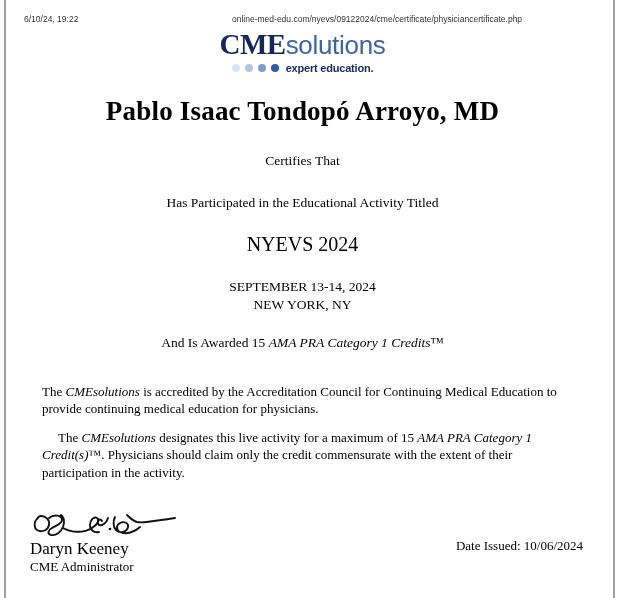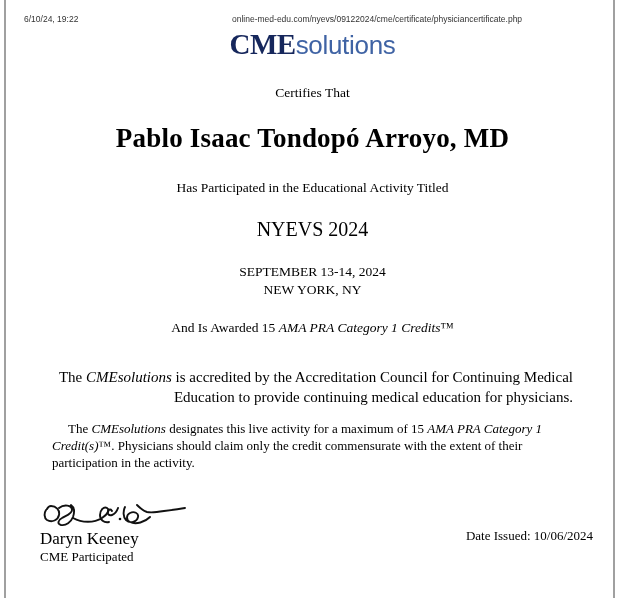--- a/index.html
+++ b/index.html
@@ -49,21 +49,21 @@
     position: absolute;
     left: 232px;
     top: 0;
     white-space: nowrap;
   }
 
   
   .certificate {
     position: absolute;
     top: 28px;
-    left: 14px;
+    left: 4px;
     width: 597px;
   }
 
   
   .logo-block {
     width: 100%;
     text-align: center;
     margin-top: 2px;
   }
   .logo-wordmark {
@@ -145,24 +145,24 @@
     margin-top: 2px;
   }
   .credits-line {
     font-size: 13.5px;
     margin-top: 22px;
   }
   .credits-line .ama { font-style: italic; }
 
   
   .accreditation-paragraph {
-    font-size: 15px;
+    font-size: 13px;
     line-height: 1.32;
     margin-top: 32px;
-    text-align: right;
+    text-align: left;
     padding: 0 38px;
   }
   .designation-paragraph {
     font-size: 13px;
     line-height: 1.32;
     margin-top: 12px;
     text-align: left;
     padding: 0 32px 0 38px;
     text-indent: 16px;
   }
@@ -213,25 +213,34 @@
   <span class="print-date">6/10/24, 19:22</span>
   <span class="print-url">online-med-edu.com/nyevs/09122024/cme/certificate/physiciancertificate.php</span>
 </div>
 
 <div class="certificate">
 
   <div class="logo-block">
     <div class="logo-wordmark">
       <span class="logo-cme">CME</span><span class="logo-solutions">solutions</span>
     </div>
-  </div>
+    <div class="logo-tagline-row">
+      <span class="logo-dots">
+        <span class="logo-dot" style="background:#dbe5f2"></span>
+        <span class="logo-dot" style="background:#b3c6e2"></span>
+        <span class="logo-dot" style="background:#7f9dcb"></span>
+        <span class="logo-dot" style="background:#2f5ca8"></span>
+      </span>
+      <span class="logo-tagline">expert education.</span>
+    </div>
+  </div>
+
+  <div class="line-center recipient-name">Pablo Isaac Tondopó Arroyo, MD</div>
 
   <div class="line-center certifies-that">Certifies That</div>
-
-  <div class="line-center recipient-name">Pablo Isaac Tondopó Arroyo, MD</div>
 
   <div class="line-center participated">Has Participated in the Educational Activity Titled</div>
 
   <div class="line-center activity-title">NYEVS 2024</div>
 
   <div class="line-center event-dates">SEPTEMBER 13-14, 2024</div>
   <div class="line-center event-location">NEW YORK, NY</div>
 
   <div class="line-center credits-line">
     <span>And Is Awarded 15 </span><span class="ama">AMA PRA Category 1 Credits</span><span>™</span>
@@ -252,18 +261,18 @@
           <path d="M6 9 C4 12, 4 17, 7 19 C12 22, 18 19, 19 14 C20 9, 16 5, 11 5 C9 5, 8 6, 7 8"></path>
           <path d="M19 7 C24 3, 32 4, 32 9 C32 13, 25 15, 22 17 C18 19, 17 23, 21 24 C26 25, 31 21, 33 16 C35 10, 34 6, 31 4"></path>
           <path d="M33 17 C42 22, 54 22, 62 17 C68 13, 70 9, 67 7 C64 5, 60 9, 60 14 C60 19, 64 22, 69 21"></path>
           <path d="M72 10 C71 8, 69 8, 68 10 C67 13, 69 15, 72 14 C75 13, 77 10, 78 7"></path>
           <circle cx="80" cy="18" r="1.3" fill="#111111" stroke="none"></circle>
           <path d="M85 6 C83 10, 83 16, 86 19 C90 23, 97 21, 98 16 C99 12, 94 10, 90 12 C86 14, 86 19, 90 21 C96 24, 105 21, 110 16"></path>
           <path d="M97 4 C100 7, 103 10, 107 11 C112 12, 118 11, 124 10 C132 9, 140 8, 145 7"></path>
         </g>
       </svg>
       <div class="signature-name">Daryn Keeney</div>
-      <div class="signature-role">CME Participated</div>
+      <div class="signature-role">CME Administrator</div>
     </div>
     <div class="date-issued">Date Issued: 10/06/2024</div>
   </div>
 
 </div>
 
 </body></html>

